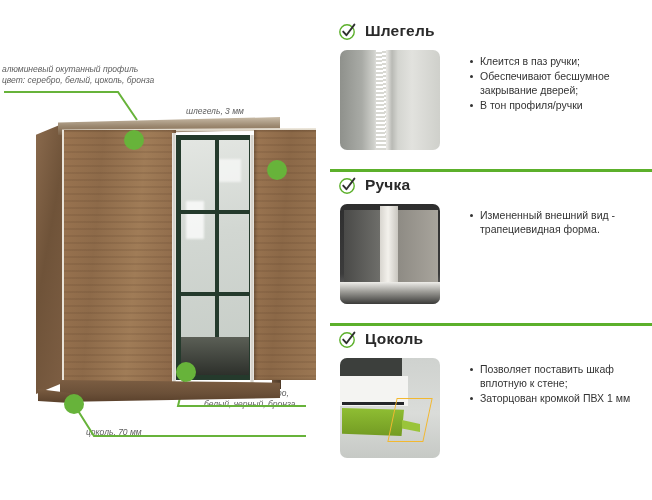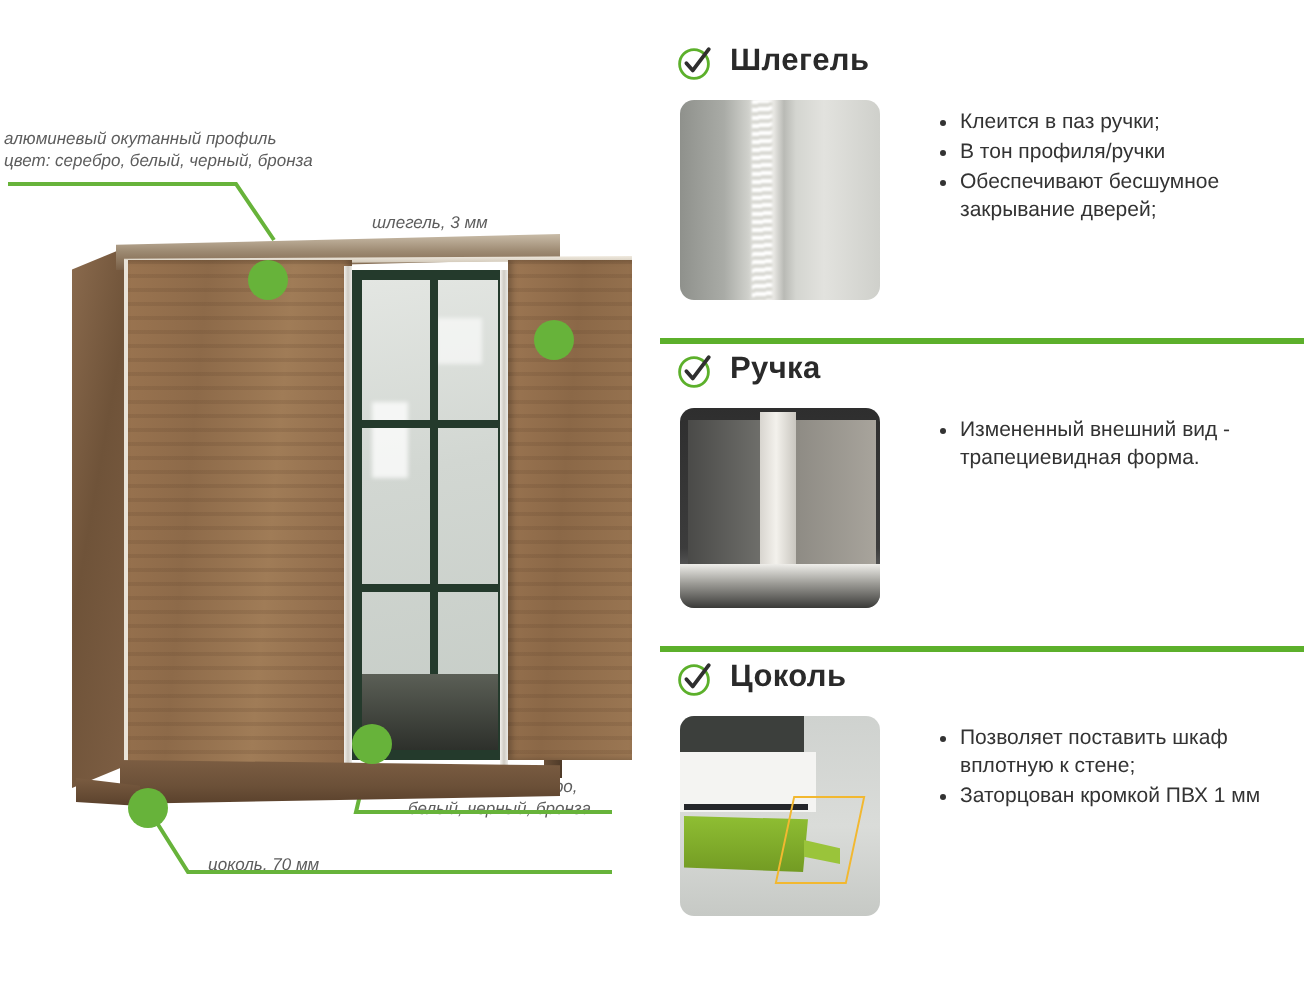--- a/index.html
+++ b/index.html
@@ -22,21 +22,21 @@
     font-style:italic;
     font-size:8.5px;
     line-height:11px;
     color:#5d5d5d;
     white-space:nowrap;
     font-family:"Liberation Sans", sans-serif;
   }
   #callout-profile{left:2px;top:64px;}
   #callout-shlegel{left:186px;top:106px;}
   #callout-handles{left:204px;top:388px;}
-  #callout-plinth{left:104px;top:427px;}
+  #callout-plinth{left:86px;top:427px;}
 
   .leader{position:absolute;}
   .dot{
     position:absolute;width:20px;height:20px;border-radius:50%;
     background:#67b33a;
   }
 
   
   #wardrobe{
     position:absolute;left:36px;top:117px;width:244px;height:285px;
@@ -220,21 +220,21 @@
   #divider-1{top:169px;}
   #divider-2{top:323px;}
 </style>
 </head>
 <body>
 
 <div id="left-panel">
 
   <div class="callout" id="callout-profile">
     <div>алюминевый окутанный профиль</div>
-    <div>цвет: серебро, белый, черный, бронза</div>
+    <div>цвет: серебро, белый, цоколь, бронза</div>
   </div>
   <svg class="leader" id="leader-profile" style="left:0px;top:86px;" width="140" height="45" viewBox="0 0 140 45">
     <path d="M4 6 H118 L137 34" stroke="#67b33a" stroke-width="2" fill="none"></path>
   </svg>
 
   <div class="callout" id="callout-shlegel">
     <div>шлегель, 3 мм</div>
   </div>
   <svg class="leader" id="leader-shlegel" style="left:182px;top:118px;" width="110" height="50" viewBox="0 0 110 50">
     <path d="M3 4 H72 L99 42" stroke="#67b33a" stroke-width="2" fill="none"></path>
@@ -298,22 +298,22 @@
         </svg>
       </span>
       <span class="section-title">Шлегель</span>
     </div>
     <div class="section-body">
       <div class="photo" id="photo-shlegel">
         <div class="pile"></div>
       </div>
       <ul class="bullets">
         <li>Клеится в паз ручки;</li>
+        <li>Обеспечивают бесшумное закрывание дверей;</li>
         <li>В тон профиля/ручки</li>
-        <li>Обеспечивают бесшумное закрывание дверей;</li>
       </ul>
     </div>
   </div>
 
   <div class="divider" id="divider-1"></div>
 
   <div class="feature-section" id="section-handle">
     <div class="section-head">
       <span class="check-icon">
         <svg width="20" height="20" viewBox="0 0 20 20">

